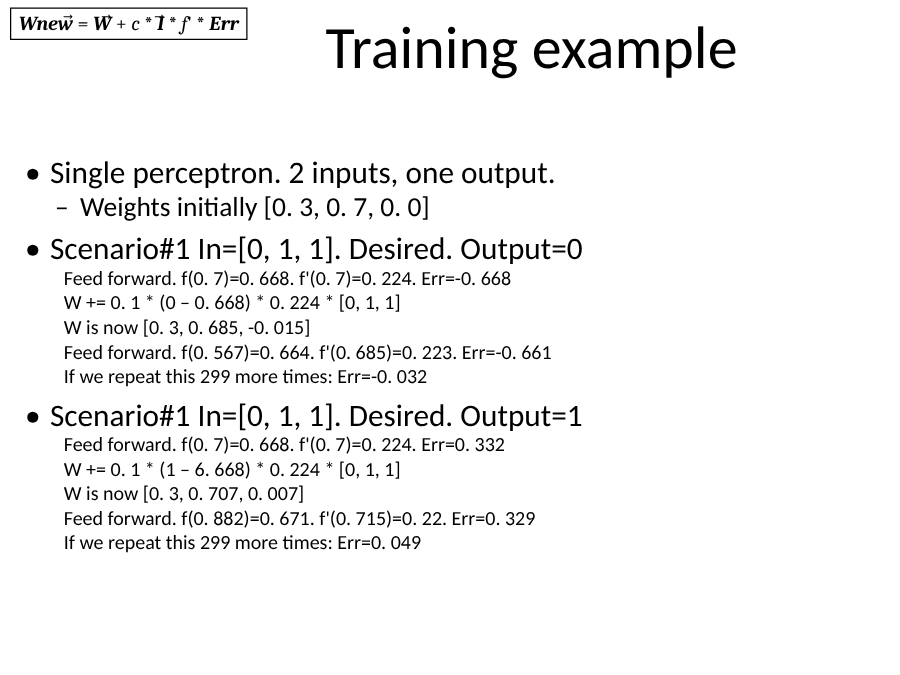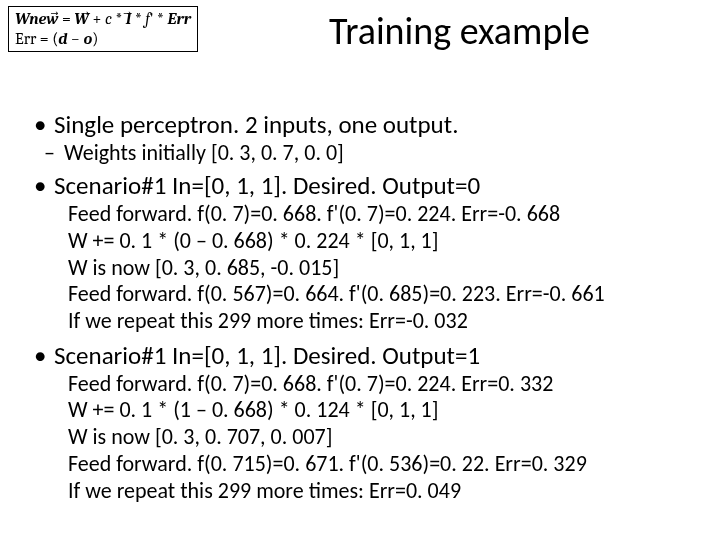--- a/index.html
+++ b/index.html
@@ -23,60 +23,59 @@
     top: 6px;
     left: 8px;
     border: 1px solid #000;
     padding: 2px 6px 2px 6px;
     font-family: Cambria, Georgia, serif;
     font-size: 16px;
     line-height: 1.25;
     background: #fff;
   }
   .title {
-    font-size: 38px;
+    font-size: 48px;
     text-align: right;
     margin: 4px 10px 6px 0;
     font-weight: 400;
   }
   .content {
     margin-top: 56px;
     font-size: 25px;
     line-height: 1.18;
   }
   .b1 {
-    margin: 6px 0 0 14px;
+    margin: 6px 0 0 0;
   }
   .b1 .dot {
     display: inline-block;
     width: 20px;
   }
   .b2 {
     font-size: 22px;
     margin: 0 0 0 24px;
   }
   .b2 .dash {
     display: inline-block;
     width: 20px;
   }
   .body {
-    font-size: 22px;
-    margin-left: 48px;
+    font-size: 16px;
+    margin-left: 31px;
     line-height: 1.22;
   }
   .body div { white-space: nowrap; }
 </style>
 </head>
 <body>
 
 <div class="slide">
 
   <div class="formula-box">
     <div><b><i>Wnew</i></b>⃗ = <b><i>W</i></b>⃗ + <i>c</i> * <b><i>I</i></b>⃗ * <i>f</i>' * <b><i>Err</i></b></div>
-    <div>Err = (<b><i>d</i></b> − <b><i>o</i></b>)</div>
   </div>
 
   <div class="title">Training example</div>
 
   <div class="content">
 
     <div class="b1">
       <span class="dot">•</span><span>Single perceptron.  2 inputs, one output.</span>
     </div>
 
@@ -95,20 +94,20 @@
       <div>Feed forward.  f(0. 567)=0. 664. f'(0. 685)=0. 223. Err=-0. 661</div>
       <div>If we repeat this 299 more times: Err=-0. 032</div>
     </div>
 
     <div class="b1">
       <span class="dot">•</span><span>Scenario#1 In=[0, 1, 1].  Desired. Output=1</span>
     </div>
 
     <div class="body">
       <div>Feed forward. f(0. 7)=0. 668. f'(0. 7)=0. 224. Err=0. 332</div>
-      <div>W += 0. 1 * (1 – 0. 668) * 0. 124 * [0, 1, 1]</div>
+      <div>W += 0. 1 * (1 – 6. 668) * 0. 224 * [0, 1, 1]</div>
       <div>W is now [0. 3, 0. 707, 0. 007]</div>
-      <div>Feed forward. f(0. 715)=0. 671. f'(0. 536)=0. 22. Err=0. 329</div>
+      <div>Feed forward. f(0. 882)=0. 671. f'(0. 715)=0. 22. Err=0. 329</div>
       <div>If we repeat this 299 more times: Err=0. 049</div>
     </div>
 
   </div>
 </div>
 
 </body></html>

